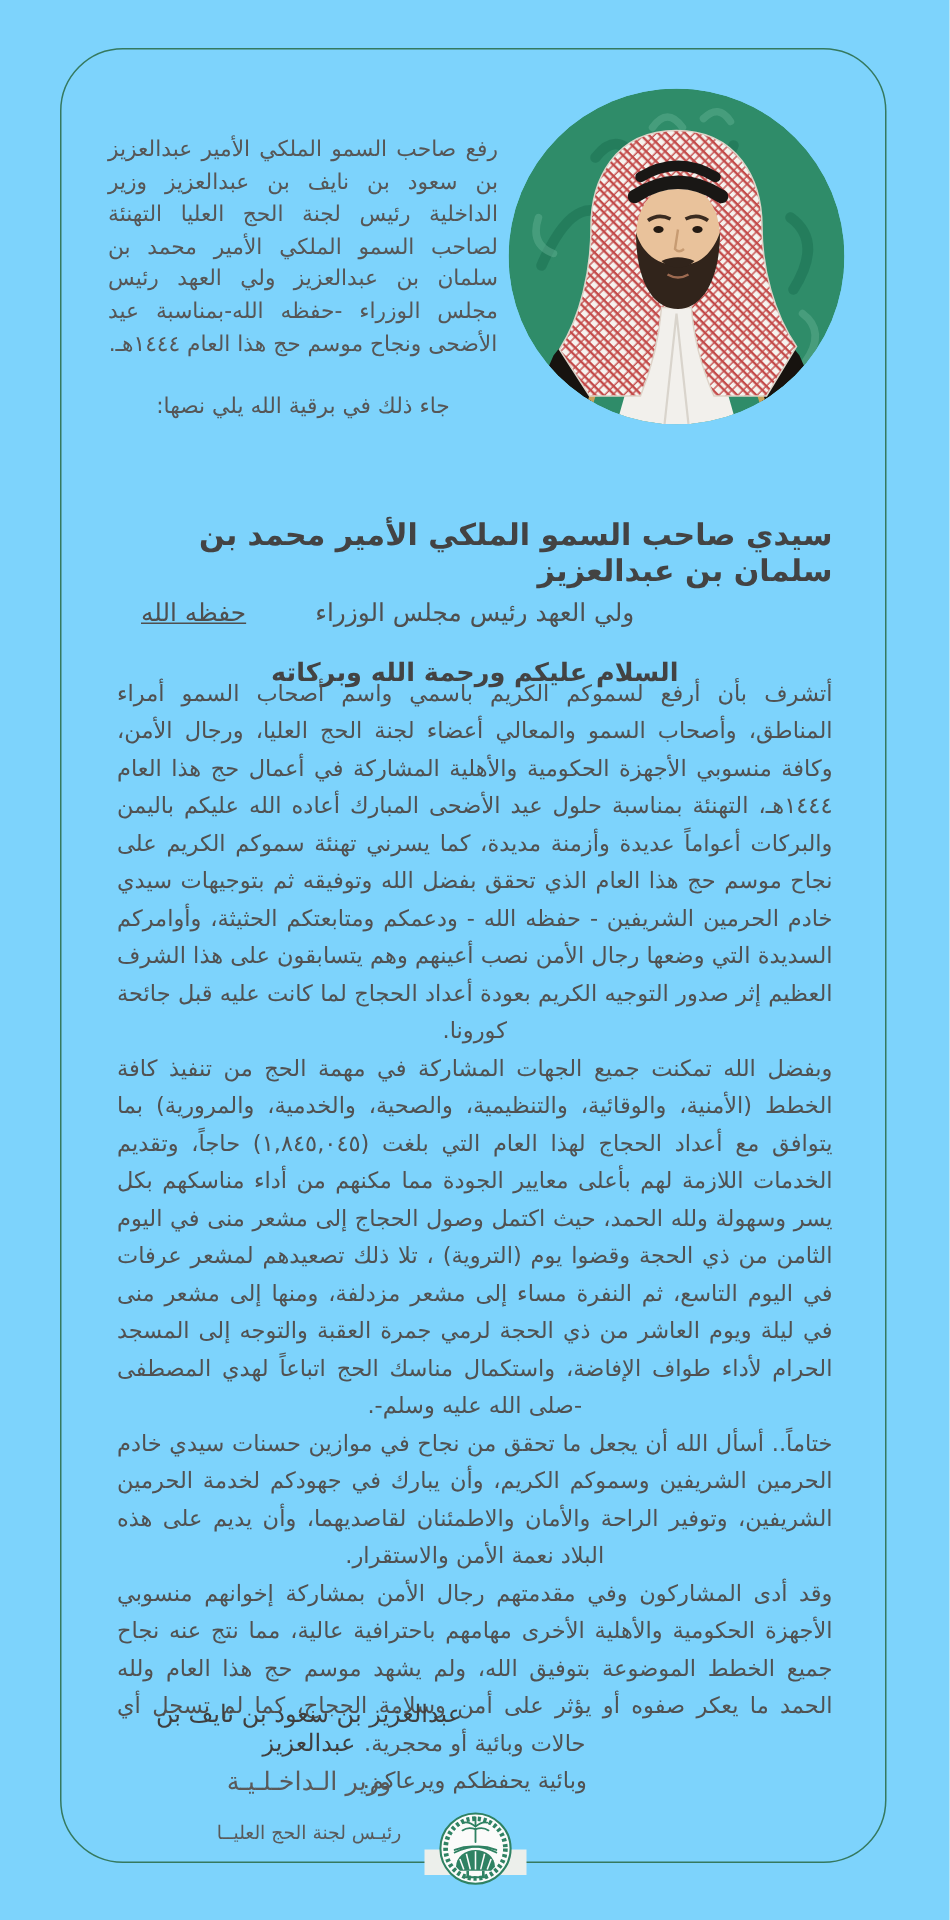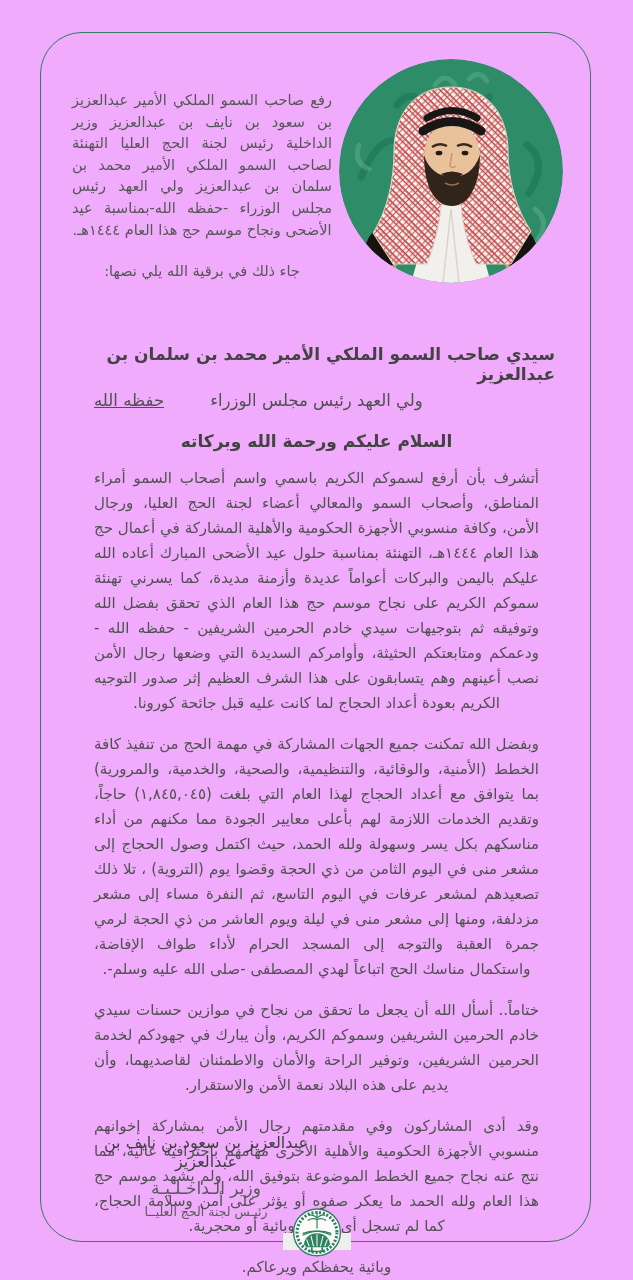--- a/index.html
+++ b/index.html
@@ -1,19 +1,19 @@
 <!DOCTYPE html>
 <html lang="ar" dir="rtl"><head>
 <meta charset="utf-8">
 <style>
   html,body{margin:0;padding:0;background:#ecefeb;}
   .page{
     position:relative;
     width:633px;height:1280px;
-    background:#f0abfc;
+    background:#7dd3fc;
     font-family:"DejaVu Sans",sans-serif;
     color:#4f4f4f;
     overflow:hidden;
     margin:0 auto;
     direction:rtl;
   }
   .frame{
     position:absolute;left:40px;top:32px;
     width:549px;height:1208px;
     border:1.5px solid #35795f;
@@ -34,37 +34,37 @@
     text-align:justify;text-align-last:center;
   }
   .intro-footer{
     position:absolute;right:301px;top:263px;
     width:260px;text-align:center;
     font-size:14.5px;color:#565656;
   }
   .salutation{
     position:absolute;right:78px;top:344px;width:477px;
   }
-  .sal-line1{font-size:17px;font-weight:bold;color:#434343;text-align:right;margin:0;}
+  .sal-line1{font-size:20px;font-weight:bold;color:#434343;text-align:right;margin:0;}
   .sal-line2{position:relative;margin-top:7px;font-size:16.5px;color:#4f4f4f;text-align:center;}
   .sal-side{position:absolute;left:16px;top:0;font-size:16.5px;color:#4f4f4f;text-decoration:underline;}
   .sal-greeting{margin-top:21px;font-size:17px;font-weight:bold;color:#434343;text-align:center;}
   .body-text{
     position:absolute;right:78px;top:450px;width:477px;
     font-size:15px;line-height:25px;color:#515151;
   }
-  .body-text p{margin:16px;text-align:justify;text-align-last:center;}
+  .body-text p{margin:0;text-align:justify;text-align-last:center;}
   .closing{text-align:center !important;text-align-last:center !important;}
   .signature{
     position:absolute;right:293px;top:1133px;width:268px;
     text-align:center;
   }
   .sig-name{font-size:16px;font-weight:normal;color:#3f3f3f;margin:0;}
   .sig-t1{font-size:17px;color:#5a5a5a;margin-top:7px;}
-  .sig-t2{font-size:12.5px;color:#5a5a5a;margin-top:6px;}
+  .sig-t2{font-size:12.5px;color:#5a5a5a;margin-top:16px;}
   .logo-mask{
     position:absolute;left:283px;top:1233px;width:68px;height:17px;
     background:#ecefeb;
   }
   .moi-logo{position:absolute;left:291px;top:1207px;width:52px;height:56px;}
 </style>
 </head>
 <body>
 
 <div class="page">

